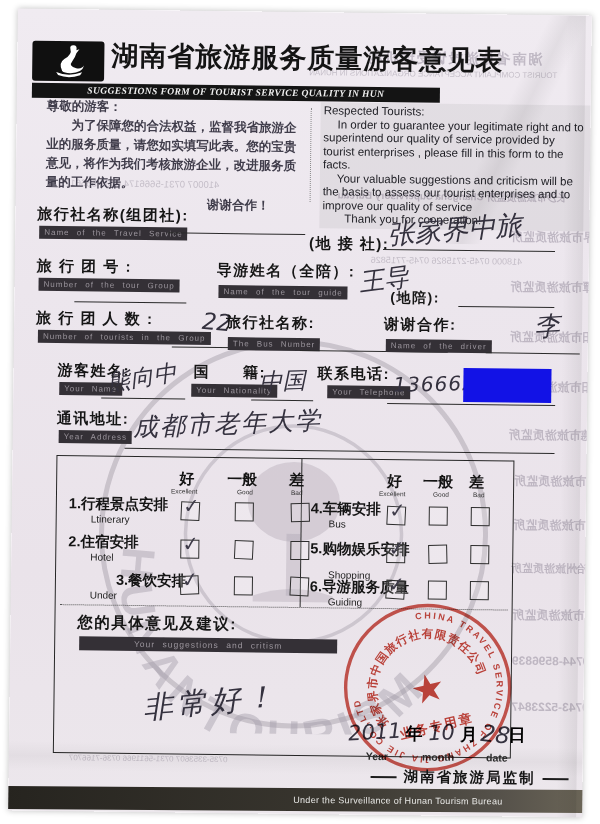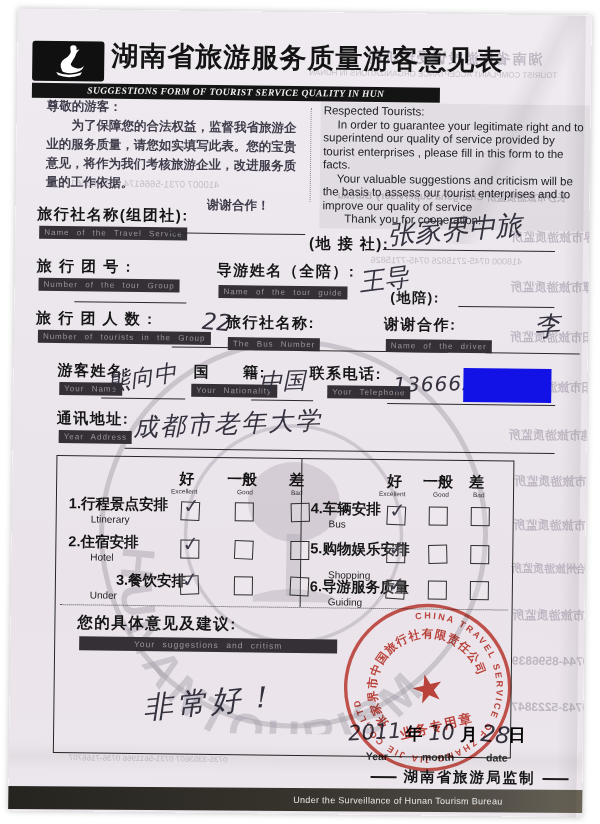--- a/index.html
+++ b/index.html
@@ -178,21 +178,21 @@
   <div class="ln" style="left:472px;top:338px;width:94px;"></div>
 
   <div class="lab" style="left:44px;top:352px;">游客姓名:</div>
   <div class="chip" style="left:46px;top:373px;">Your Name</div>
   <div class="hw" style="left:94px;top:352px;font-size:23px;transform:rotate(-9deg);">熊向中</div>
   <div class="ln" style="left:88px;top:388px;width:84px;"></div>
   <div class="lab" style="left:180px;top:352px;">国　　籍:</div>
   <div class="chip" style="left:178px;top:373px;">Your Nationality</div>
   <div class="hw" style="left:246px;top:354px;font-size:23px;transform:rotate(-3deg);">中国</div>
   <div class="ln" style="left:238px;top:388px;width:62px;"></div>
-  <div class="lab" style="left:296px;top:352px;">联系电话:</div>
+  <div class="lab" style="left:304px;top:352px;">联系电话:</div>
   <div class="chip" style="left:314px;top:373px;">Your Telephone</div>
   <div class="hw" style="left:380px;top:358px;font-size:20px;transform:rotate(-2deg);letter-spacing:1px;">1366624</div>
   <div class="ln" style="left:374px;top:390px;width:168px;"></div>
   <div class="redact"></div>
 
   <div class="lab" style="left:44px;top:400px;">通讯地址:</div>
   <div class="chip" style="left:46px;top:421px;">Year Address</div>
   <div class="hw" style="left:120px;top:396px;font-size:25px;transform:rotate(-3deg);letter-spacing:2px;">成都市老年大学</div>
   <div class="ln" style="left:112px;top:438px;width:430px;"></div>
 

